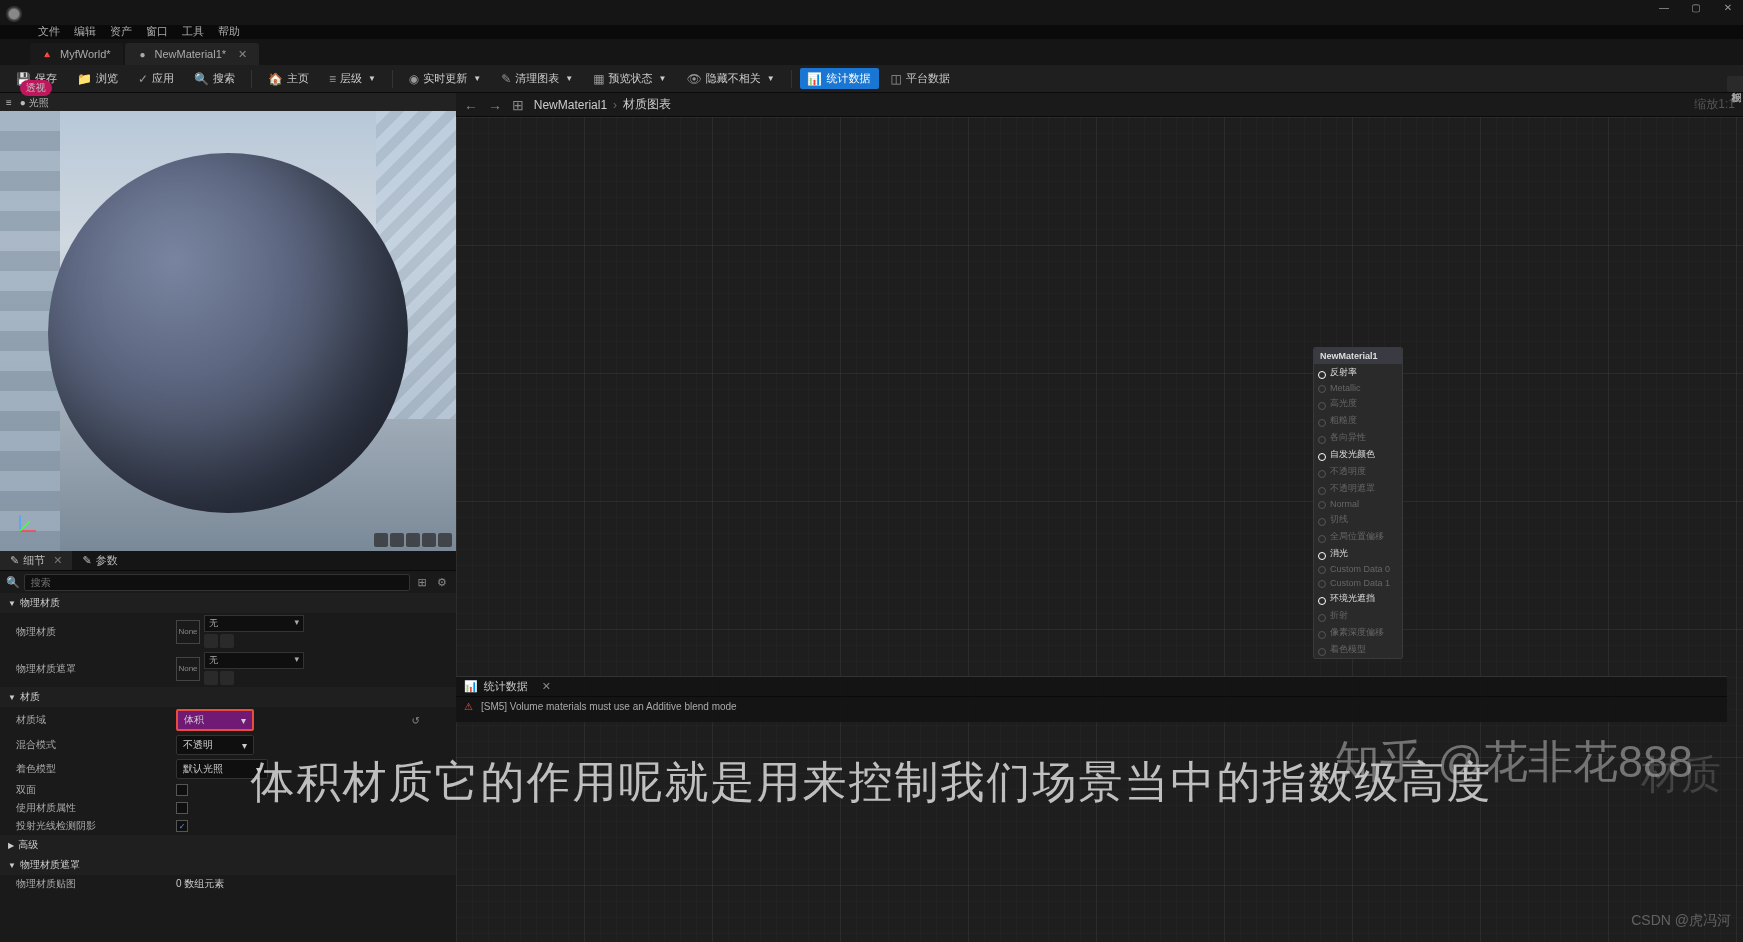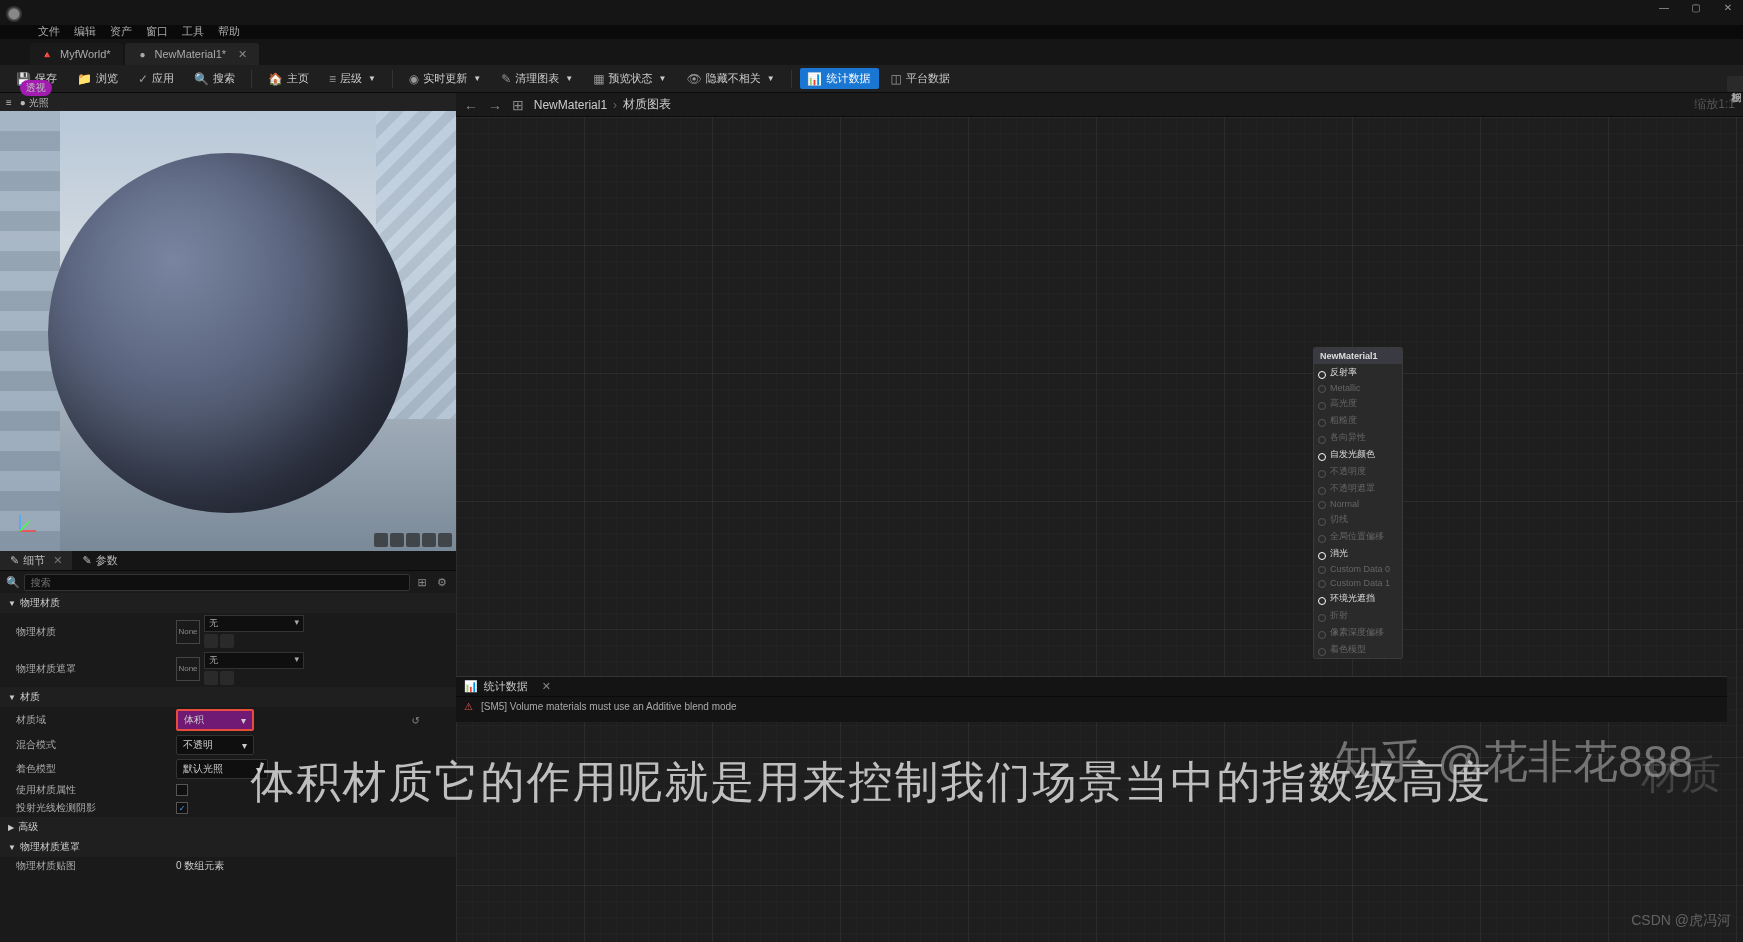--- a/index.html
+++ b/index.html
@@ -30,21 +30,21 @@
 .drop { font-size: 8px; margin-left: 2px; }
 
 
 .main { display: flex; height: calc(100% - 64px); }
 .left-panel { width: 456px; display: flex; flex-direction: column; background: #1a1a1a; }
 .right-panel { flex: 1; display: flex; flex-direction: column; }
 
 
 .viewport-header { height: 18px; background: #222; display: flex; align-items: center; padding: 0 6px; gap: 8px; }
 .vp-btn { display: flex; align-items: center; gap: 4px; color: #bbb; font-size: 10px; cursor: pointer; }
-.vp-btn .pill { background: #a21caf; padding: 1px 6px; border-radius: 8px; }
+.vp-btn .pill { background: #be185d; padding: 1px 6px; border-radius: 8px; }
 .viewport { height: 440px; background: linear-gradient(180deg, #b8c8d8 0%, #d0d8e0 30%, #7a8998 100%); position: relative; overflow: hidden; }
 .viewport .sphere { position: absolute; width: 360px; height: 360px; border-radius: 50%; left: 48px; top: 42px; background: radial-gradient(circle at 35% 30%, #7985a0 0%, #606a85 30%, #4a5368 55%, #3a4155 75%, #2a3040 100%); box-shadow: inset -40px -40px 80px rgba(0,0,0,0.4); }
 .viewport .building-l { position: absolute; left: 0; top: 0; width: 60px; height: 100%; background: repeating-linear-gradient(180deg, #a0b0c0 0 20px, #8898a8 20px 40px); opacity: 0.8; }
 .viewport .building-r { position: absolute; right: 0; top: 0; width: 80px; height: 70%; background: repeating-linear-gradient(135deg, #c0d0e0 0 10px, #a8b8c8 10px 20px); opacity: 0.7; }
 .viewport .axis { position: absolute; left: 16px; bottom: 16px; width: 24px; height: 24px; }
 .viewport .vp-controls-br { position: absolute; right: 4px; bottom: 4px; display: flex; gap: 2px; }
 .viewport .vp-controls-br div { width: 14px; height: 14px; background: rgba(40,40,40,0.7); border-radius: 2px; }
 
 
 .detail-tabs { height: 20px; background: #151515; display: flex; align-items: center; border-bottom: 1px solid #0a0a0a; }
@@ -329,20 +329,26 @@
         <div class="prop-row">
           <div class="prop-label">着色模型</div>
           <div class="prop-value">
             <div class="dropdown  wide">
               <span>默认光照</span>
               <span>▾</span>
             </div>
           </div>
         </div>
         <div class="prop-row">
+          <div class="prop-label">双面</div>
+          <div class="prop-value">
+            <div class="checkbox "></div>
+          </div>
+        </div>
+        <div class="prop-row">
           <div class="prop-label">使用材质属性</div>
           <div class="prop-value">
             <div class="checkbox "></div>
           </div>
         </div>
         <div class="prop-row">
           <div class="prop-label">投射光线检测阴影</div>
           <div class="prop-value">
             <div class="checkbox checked"></div>
           </div>

